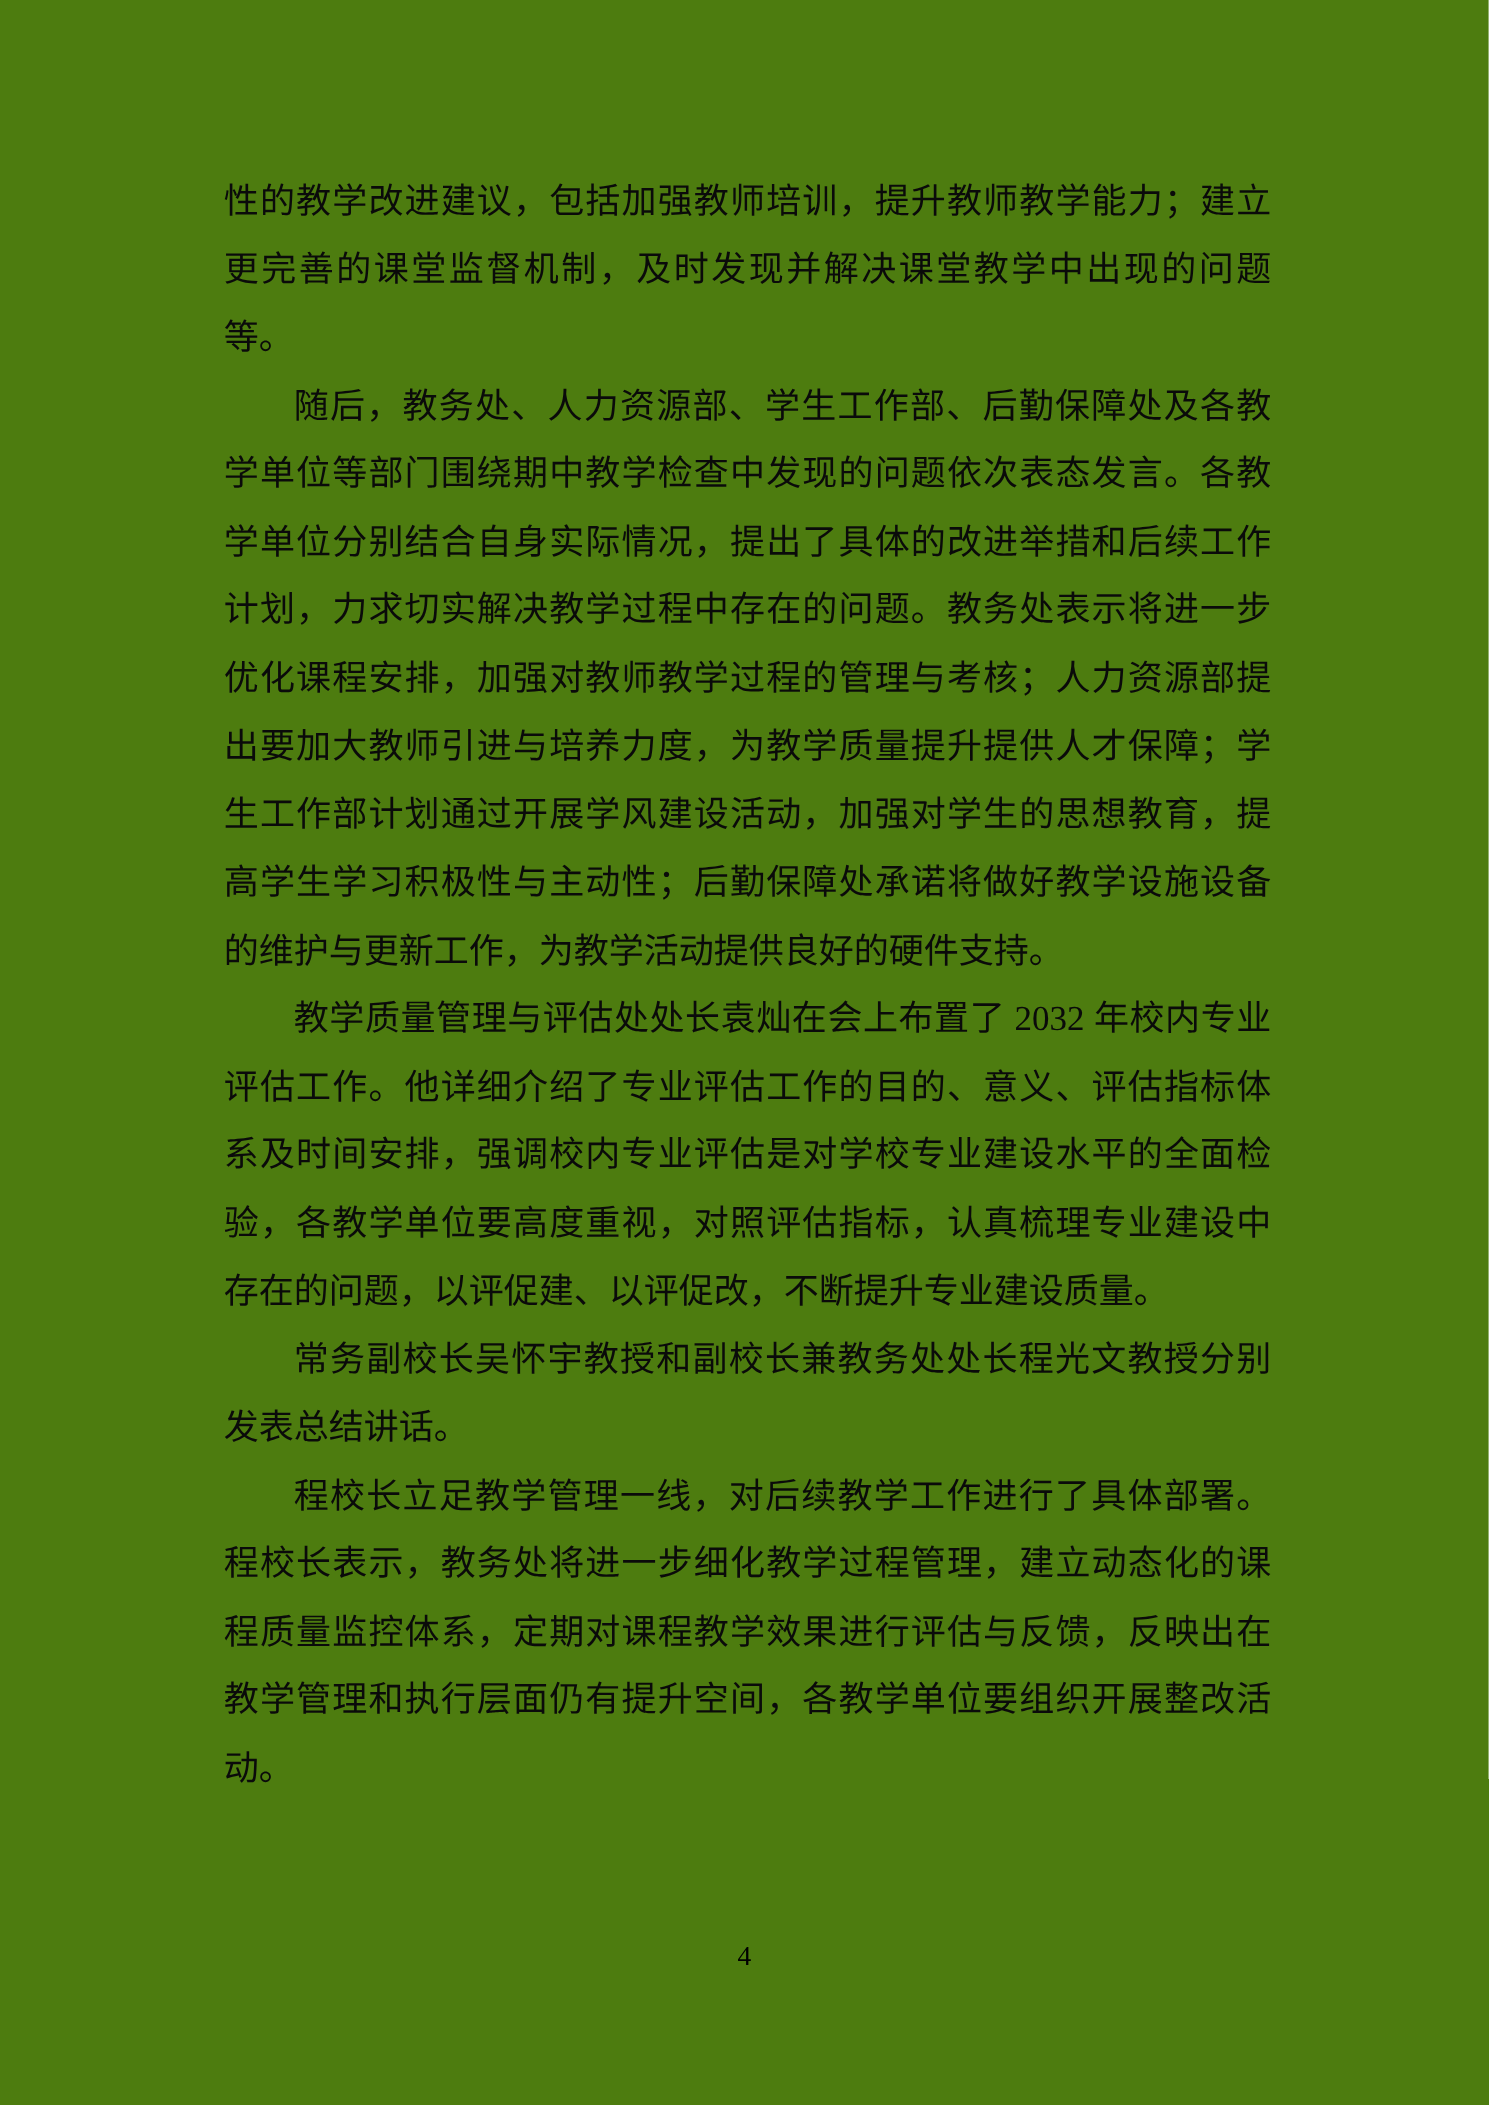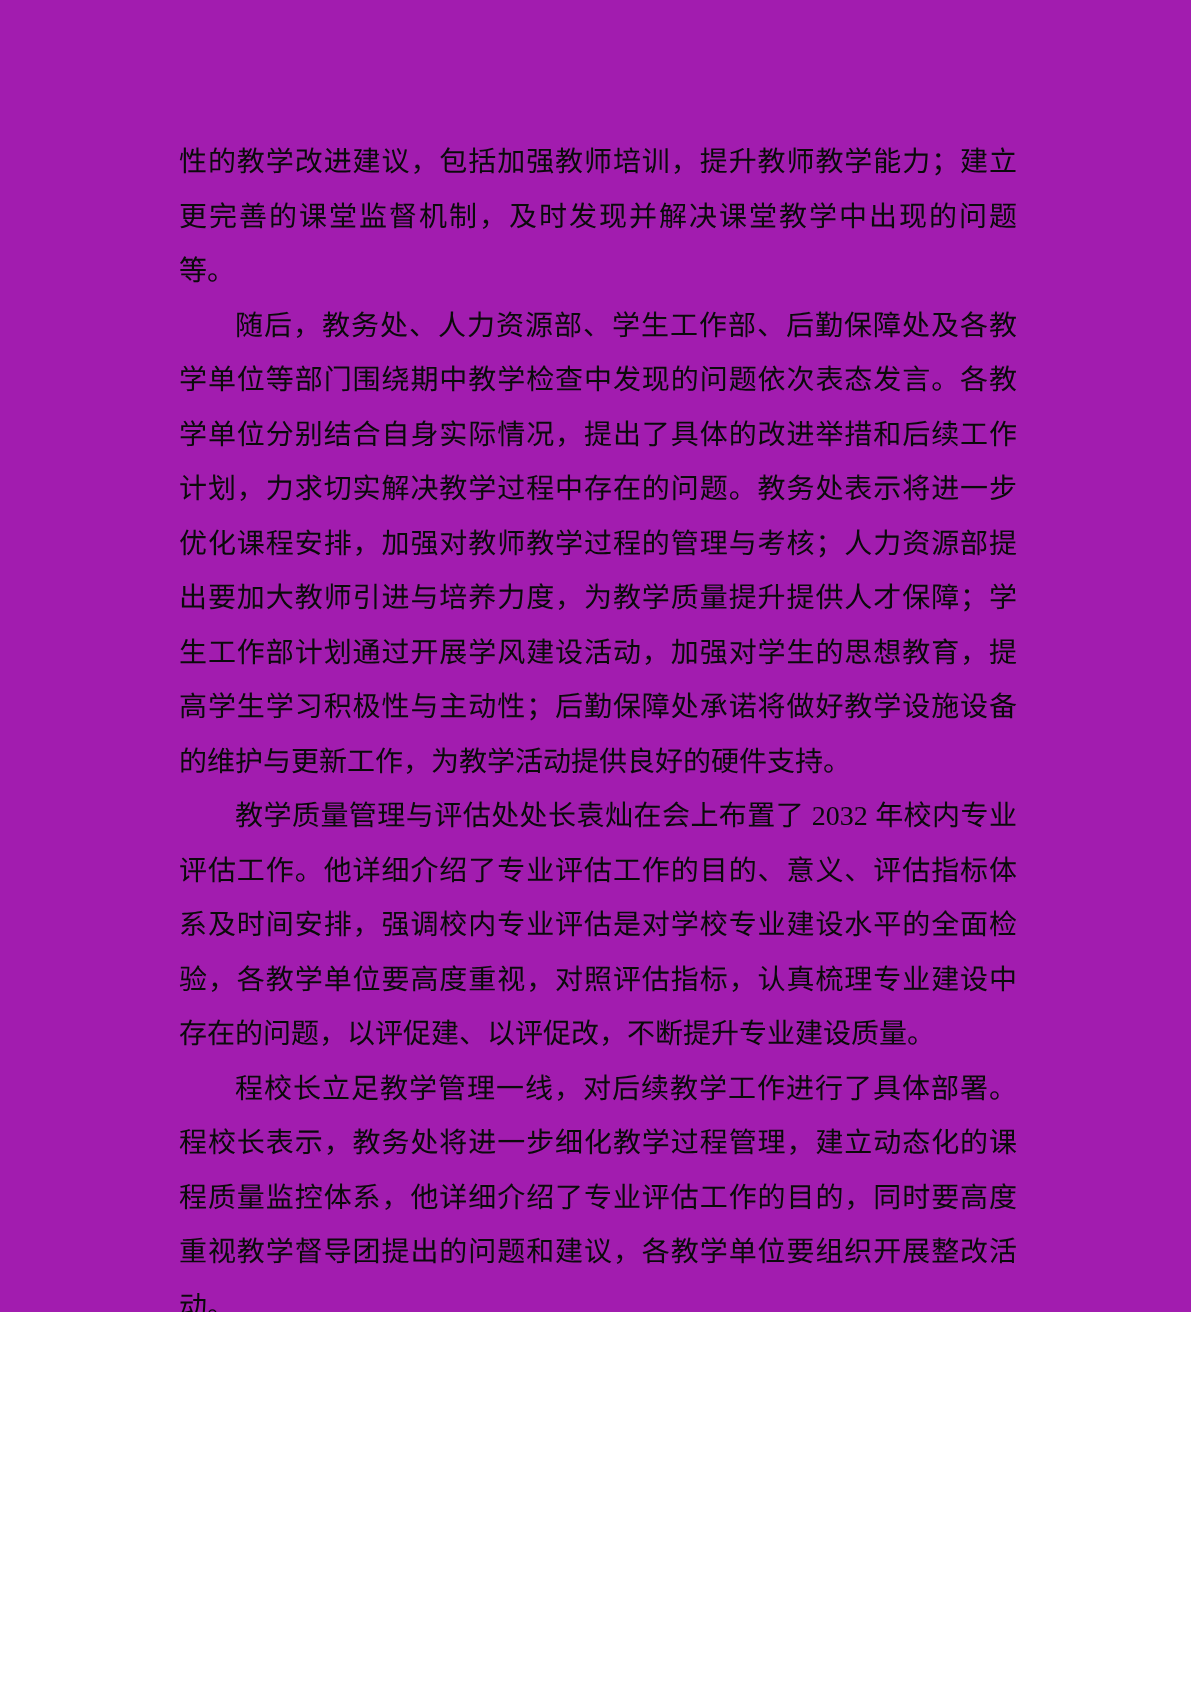--- a/index.html
+++ b/index.html
@@ -4,22 +4,22 @@
 <title>Document Page</title>
 <style>
   html, body {
     margin: 0;
     padding: 0;
     background: #ffffff;
   }
   .page {
     position: relative;
     width: 1191px;
-    height: 1312px;
-    background: #a21caf;
+    height: 1684px;
+    background: #4d7c0f;
     overflow: hidden;
     margin: 0 auto;
   }
   .doc-body {
     position: absolute;
     left: 179px;
     top: 135px;
     width: 838px;
     color: #0a0a0a;
     font-family: "Liberation Serif", "DejaVu Serif", serif;
@@ -53,20 +53,21 @@
 </style>
 </head>
 <body>
 
 <div class="page">
 
   <div class="doc-body">
     <p class="para no-indent">性的教学改进建议，包括加强教师培训，提升教师教学能力；建立更完善的课堂监督机制，及时发现并解决课堂教学中出现的问题等。</p>
     <p class="para">随后，教务处、人力资源部、学生工作部、后勤保障处及各教学单位等部门围绕期中教学检查中发现的问题依次表态发言。各教学单位分别结合自身实际情况，提出了具体的改进举措和后续工作计划，力求切实解决教学过程中存在的问题。教务处表示将进一步优化课程安排，加强对教师教学过程的管理与考核；人力资源部提出要加大教师引进与培养力度，为教学质量提升提供人才保障；学生工作部计划通过开展学风建设活动，加强对学生的思想教育，提高学生学习积极性与主动性；后勤保障处承诺将做好教学设施设备的维护与更新工作，为教学活动提供良好的硬件支持。</p>
     <p class="para">教学质量管理与评估处处长袁灿在会上布置了 2032 年校内专业评估工作。他详细介绍了专业评估工作的目的、意义、评估指标体系及时间安排，强调校内专业评估是对学校专业建设水平的全面检验，各教学单位要高度重视，对照评估指标，认真梳理专业建设中存在的问题，以评促建、以评促改，不断提升专业建设质量。</p>
-    <p class="para">程校长立足教学管理一线，对后续教学工作进行了具体部署。程校长表示，教务处将进一步细化教学过程管理，建立动态化的课程质量监控体系，他详细介绍了专业评估工作的目的，同时要高度重视教学督导团提出的问题和建议，各教学单位要组织开展整改活动。</p>
+    <p class="para">常务副校长吴怀宇教授和副校长兼教务处处长程光文教授分别发表总结讲话。</p>
+    <p class="para">程校长立足教学管理一线，对后续教学工作进行了具体部署。程校长表示，教务处将进一步细化教学过程管理，建立动态化的课程质量监控体系，定期对课程教学效果进行评估与反馈，反映出在教学管理和执行层面仍有提升空间，各教学单位要组织开展整改活动。</p>
   </div>
 
   <div class="page-footer">
     <span class="page-number">4</span>
   </div>
 
 </div>
 
 </body></html>

